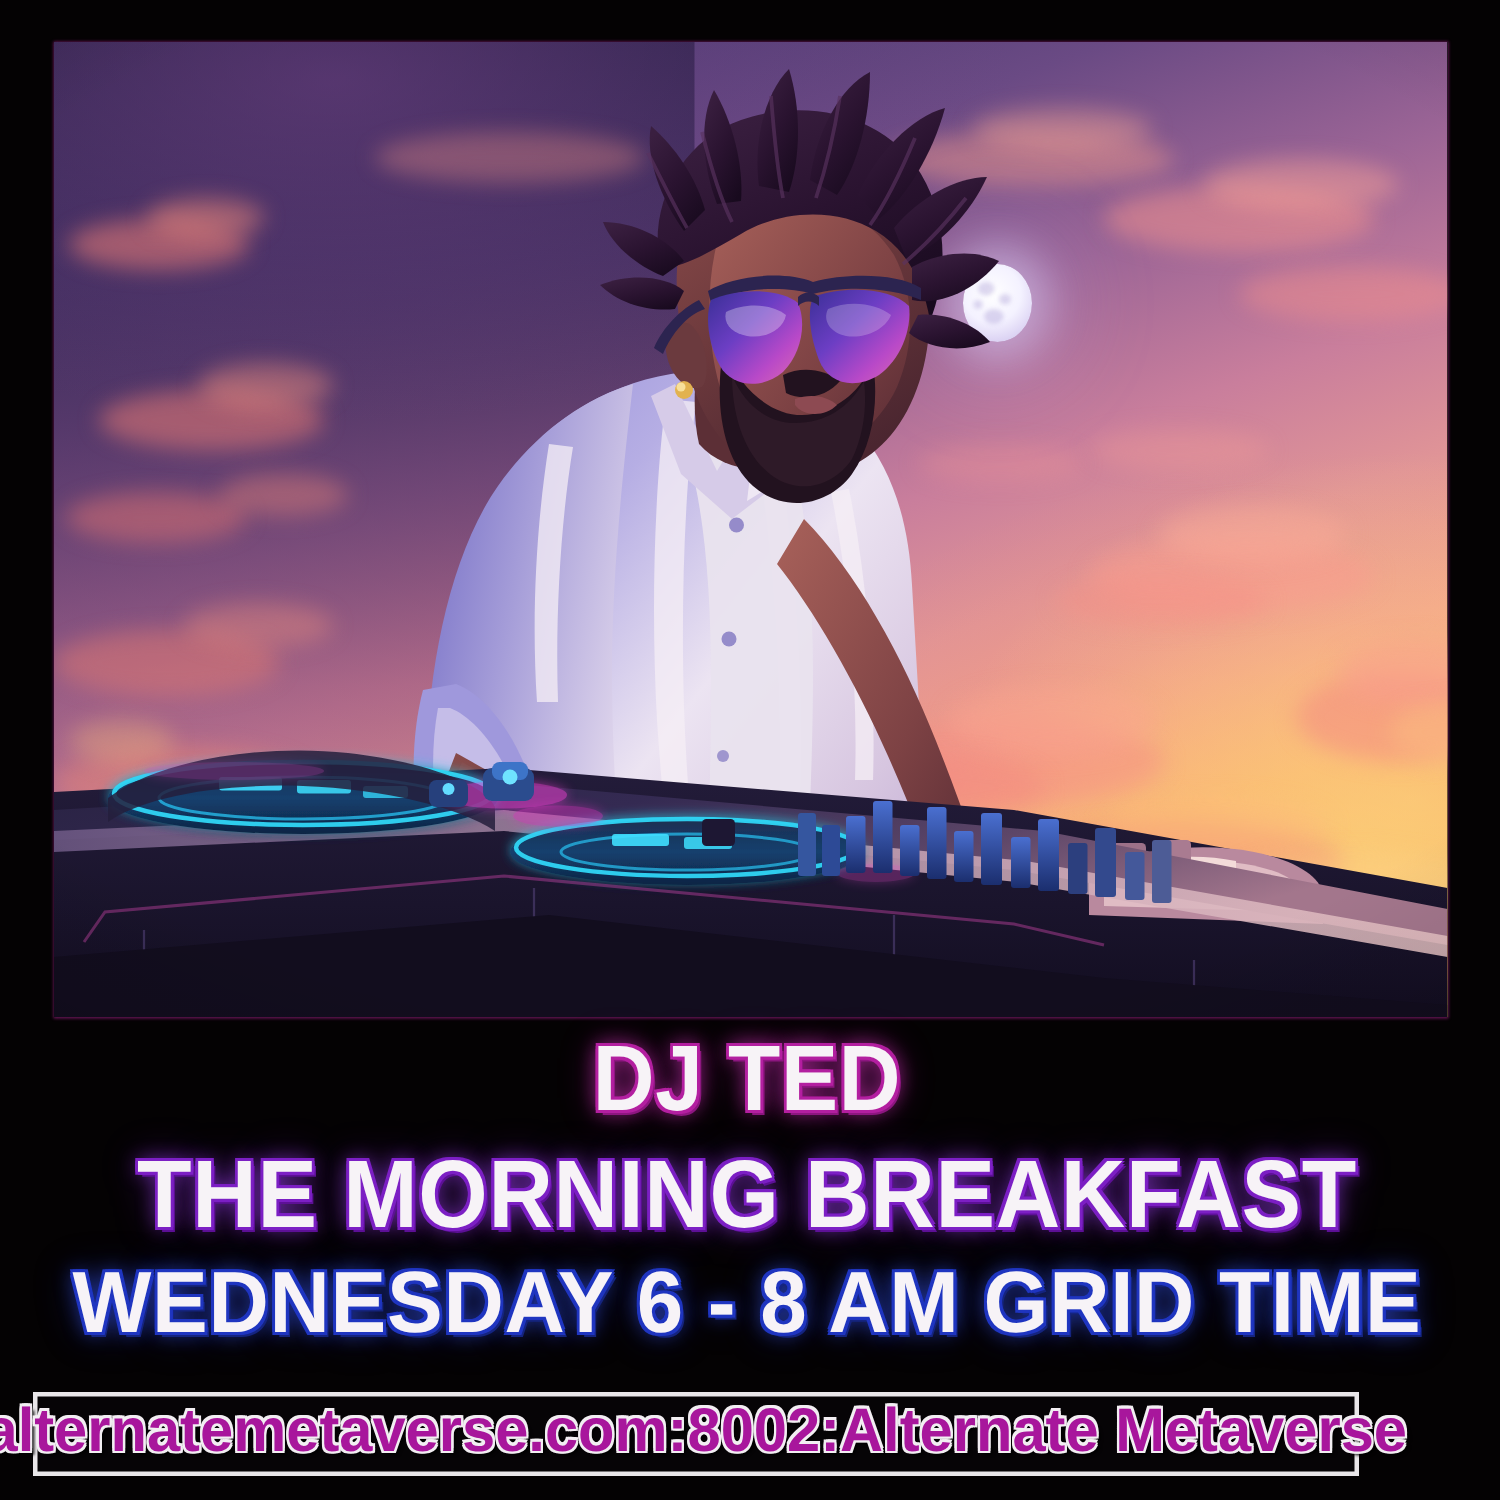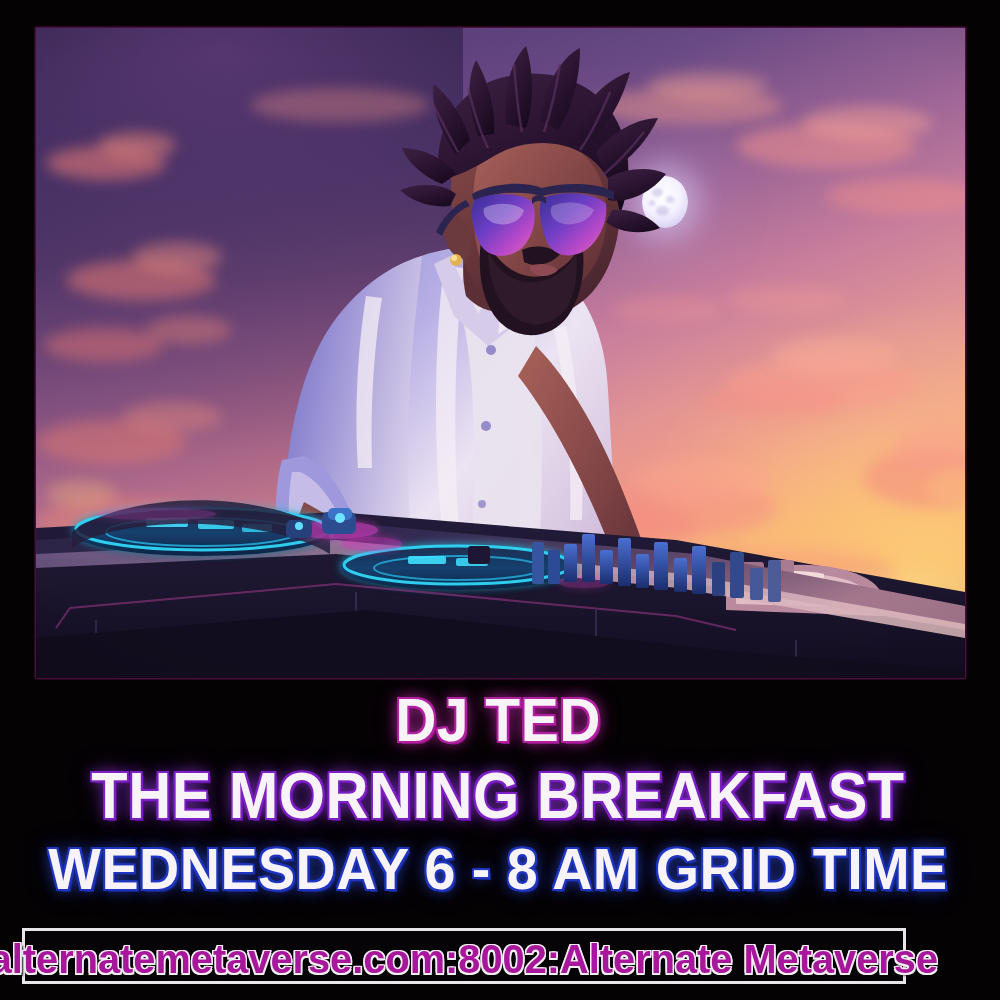--- a/index.html
+++ b/index.html
@@ -114,21 +114,21 @@
       -2px 0 0 #1f35c0, 2px 0 0 #1f35c0, 0 -2px 0 #1f35c0, 0 2px 0 #1f35c0,
       -2px -2px 0 #1f35c0, 2px -2px 0 #1f35c0, -2px 2px 0 #1f35c0, 2px 2px 0 #1f35c0,
       3px 3px 0 #15247f,
       0 0 14px rgba(50,80,230,.8), 0 0 28px rgba(40,60,210,.4);
   }
 
   
   #urlbar{
     position:absolute;left:22px;top:928px;width:884px;height:56px;
     background:#060406;border:3px solid #e9e6e9;
-    display:flex;align-items:flex-end;justify-content:center;
+    display:flex;align-items:flex-start;justify-content:center;
     box-sizing:border-box;
   }
   #urltext{
     color:#a8169c;font-size:41px;font-weight:700;line-height:44px;
     transform:scaleX(.97);white-space:nowrap;
     font-family:"Liberation Sans","DejaVu Sans",sans-serif;
     text-shadow:
       -1.5px 0 0 #f2eef2, 1.5px 0 0 #f2eef2, 0 -1.5px 0 #f2eef2, 0 1.5px 0 #f2eef2,
       -1.5px -1.5px 0 #f2eef2, 1.5px -1.5px 0 #f2eef2,
       -1.5px 1.5px 0 #f2eef2, 1.5px 1.5px 0 #f2eef2,

